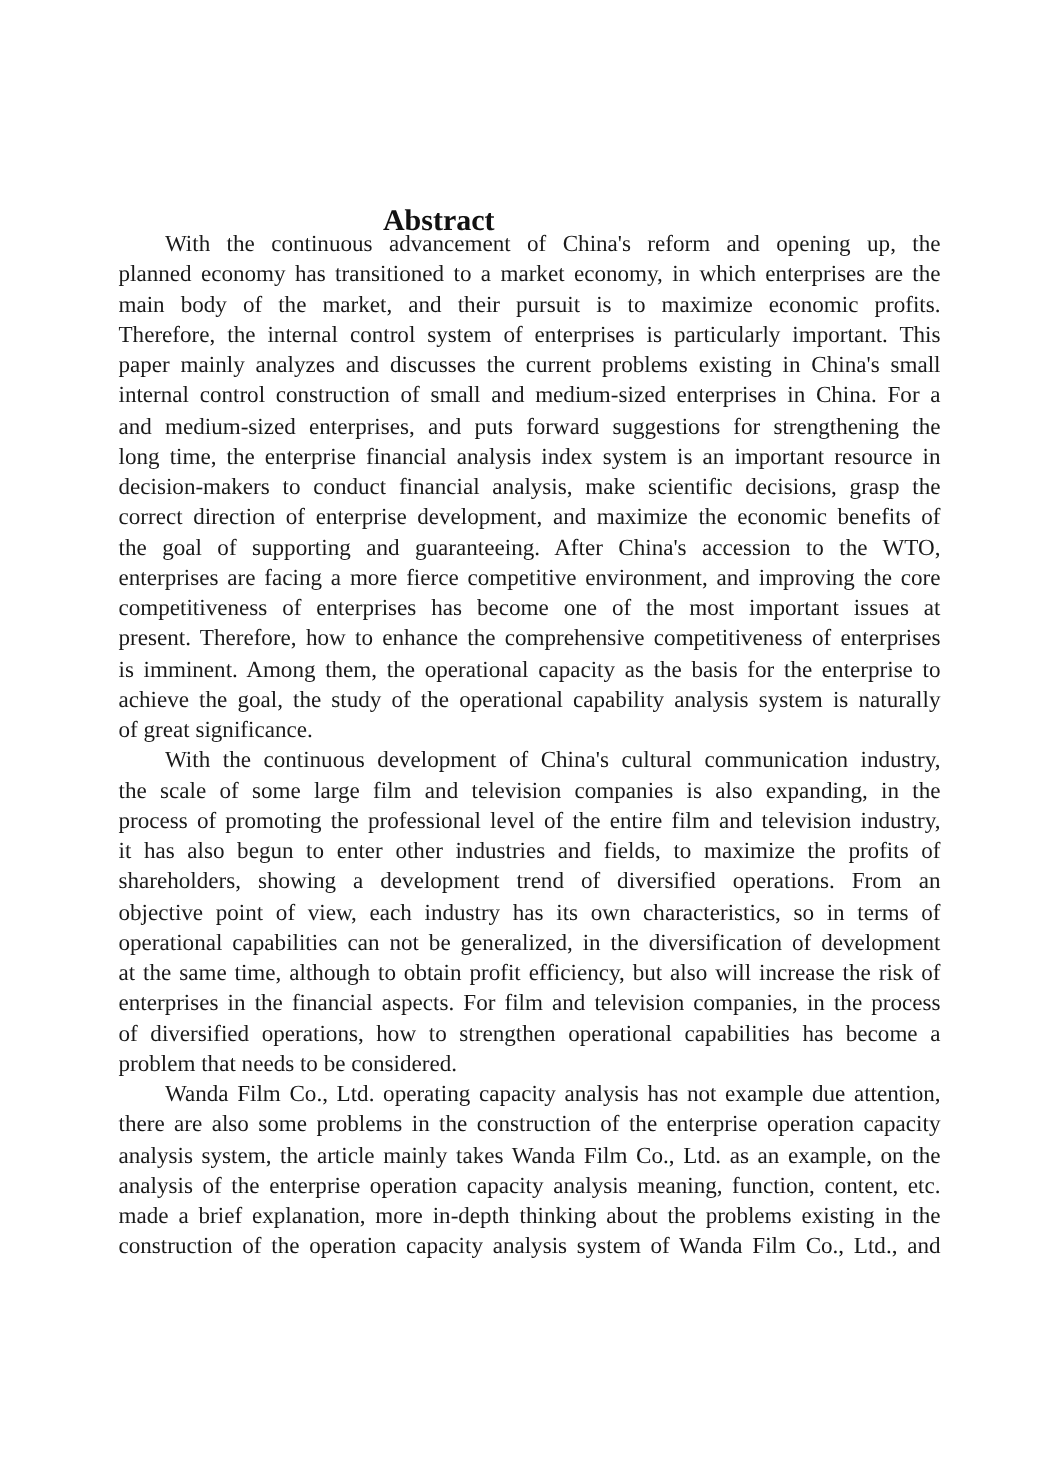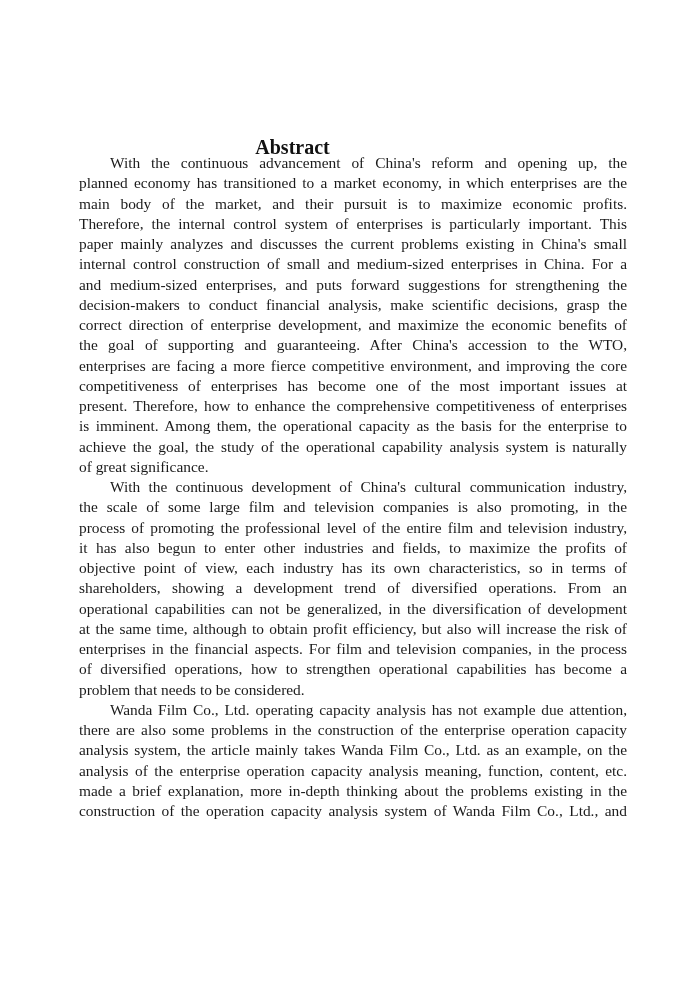--- a/index.html
+++ b/index.html
@@ -33,37 +33,38 @@
 
   <div class="body">
     <div class="para">
       <span class="line indent">With the continuous advancement of China's reform and opening up, the</span>
       <span class="line">planned economy has transitioned to a market economy, in which enterprises are the</span>
       <span class="line">main body of the market, and their pursuit is to maximize economic profits.</span>
       <span class="line">Therefore, the internal control system of enterprises is particularly important. This</span>
       <span class="line">paper mainly analyzes and discusses the current problems existing in China's small</span>
       <span class="line">internal control construction of small and medium-sized enterprises in China. For a</span>
       <span class="line">and medium-sized enterprises, and puts forward suggestions for strengthening the</span>
+      <span class="line">long time, the enterprise financial analysis index system is an important resource in</span>
       <span class="line">decision-makers to conduct financial analysis, make scientific decisions, grasp the</span>
       <span class="line">correct direction of enterprise development, and maximize the economic benefits of</span>
       <span class="line">the goal of supporting and guaranteeing. After China's accession to the WTO,</span>
       <span class="line">enterprises are facing a more fierce competitive environment, and improving the core</span>
       <span class="line">competitiveness of enterprises has become one of the most important issues at</span>
       <span class="line">present. Therefore, how to enhance the comprehensive competitiveness of enterprises</span>
       <span class="line">is imminent. Among them, the operational capacity as the basis for the enterprise to</span>
       <span class="line">achieve the goal, the study of the operational capability analysis system is naturally</span>
       <span class="line last">of great significance.</span>
     </div>
     <div class="para">
       <span class="line indent">With the continuous development of China's cultural communication industry,</span>
-      <span class="line">the scale of some large film and television companies is also promoting, in the</span>
+      <span class="line">the scale of some large film and television companies is also expanding, in the</span>
       <span class="line">process of promoting the professional level of the entire film and television industry,</span>
       <span class="line">it has also begun to enter other industries and fields, to maximize the profits of</span>
+      <span class="line">shareholders, showing a development trend of diversified operations. From an</span>
       <span class="line">objective point of view, each industry has its own characteristics, so in terms of</span>
-      <span class="line">shareholders, showing a development trend of diversified operations. From an</span>
       <span class="line">operational capabilities can not be generalized, in the diversification of development</span>
       <span class="line">at the same time, although to obtain profit efficiency, but also will increase the risk of</span>
       <span class="line">enterprises in the financial aspects. For film and television companies, in the process</span>
       <span class="line">of diversified operations, how to strengthen operational capabilities has become a</span>
       <span class="line last">problem that needs to be considered.</span>
     </div>
     <div class="para">
       <span class="line indent">Wanda Film Co., Ltd. operating capacity analysis has not example due attention,</span>
       <span class="line">there are also some problems in the construction of the enterprise operation capacity</span>
       <span class="line">analysis system, the article mainly takes Wanda Film Co., Ltd. as an example, on the</span>

